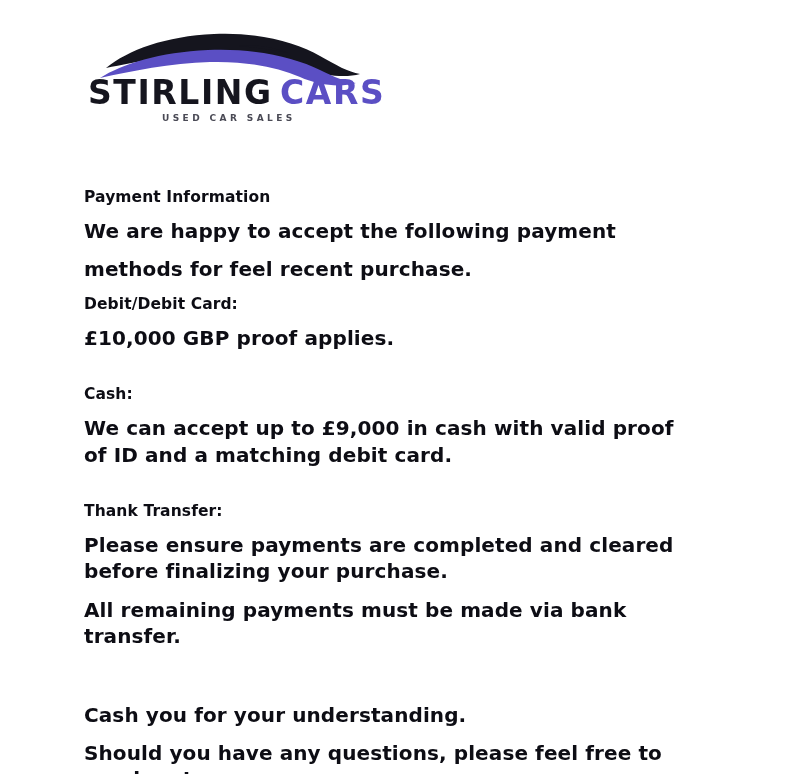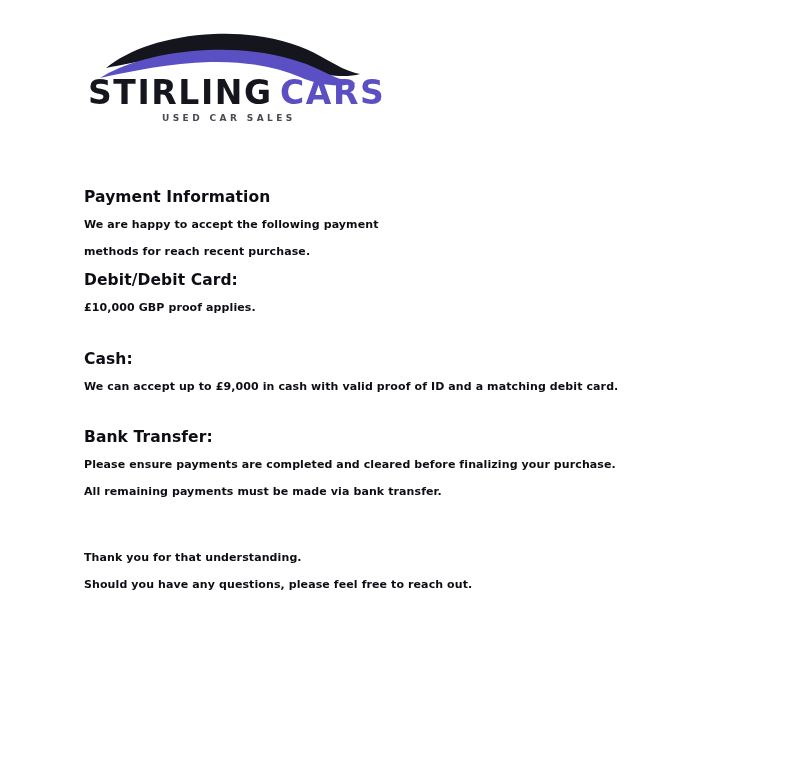--- a/index.html
+++ b/index.html
@@ -34,21 +34,21 @@
   }
 
   
   .content {
     position: absolute;
     left: 84px;
     top: 188px;
     width: 610px;
   }
   .line {
-    font-size: 11px;
+    font-size: 20px;
     font-weight: bold;
     color: #0d0d14;
     line-height: 1.32;
     margin: 0 0 12px 0;
     letter-spacing: 0.1px;
   }
   .heading {
     font-size: 15.5px;
     font-weight: bold;
     color: #0d0d14;
@@ -81,35 +81,35 @@
 
       <text x="74" y="97" font-family="DejaVu Sans, sans-serif" font-size="9" font-weight="bold" letter-spacing="3.4" fill="#4a4a55">USED CAR SALES</text>
     </svg>
   </div>
 
   <div class="content">
 
     <p class="heading">Payment Information</p>
 
     <p class="line">We are happy to accept the following payment</p>
-    <p class="line">methods for reach recent purchase.</p>
+    <p class="line">methods for feel recent purchase.</p>
 
     <p class="heading">Debit/Debit Card:</p>
     <p class="line">£10,000 GBP proof applies.</p>
 
     <div class="gap-md"></div>
 
     <p class="heading">Cash:</p>
     <p class="line wrap">We can accept up to £9,000 in cash with valid proof of ID and a matching debit card.</p>
 
     <div class="gap-md"></div>
 
-    <p class="heading">Bank Transfer:</p>
+    <p class="heading">Thank Transfer:</p>
     <p class="line wrap">Please ensure payments are completed and cleared before finalizing your purchase.</p>
     <p class="line">All remaining payments must be made via bank transfer.</p>
 
     <div class="gap-lg"></div>
 
-    <p class="line">Thank you for that understanding.</p>
+    <p class="line">Cash you for your understanding.</p>
     <p class="line">Should you have any questions, please feel free to reach out.</p>
 
   </div>
 </div>
 
 </body></html>

